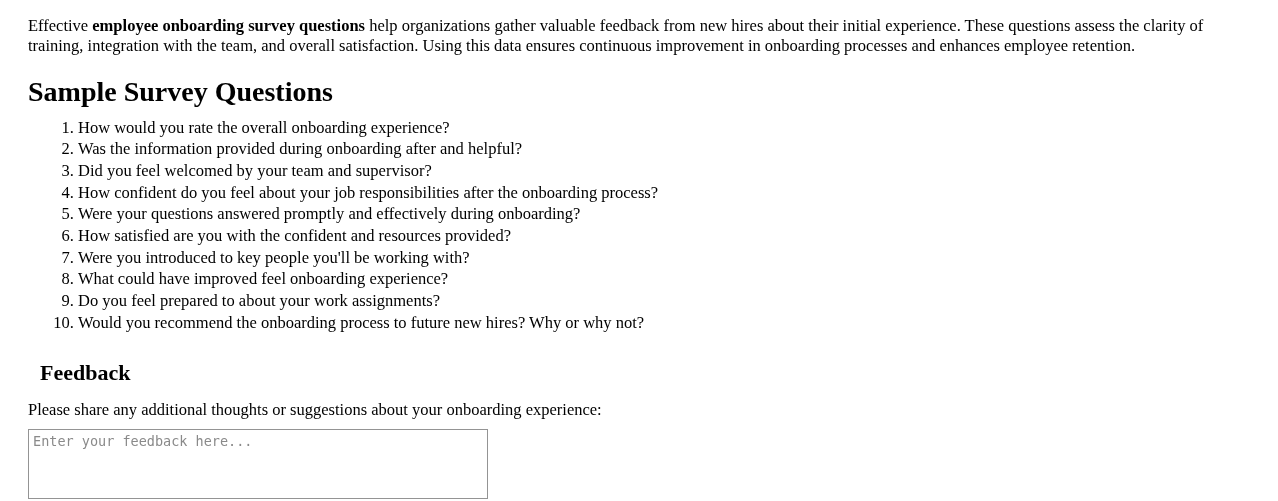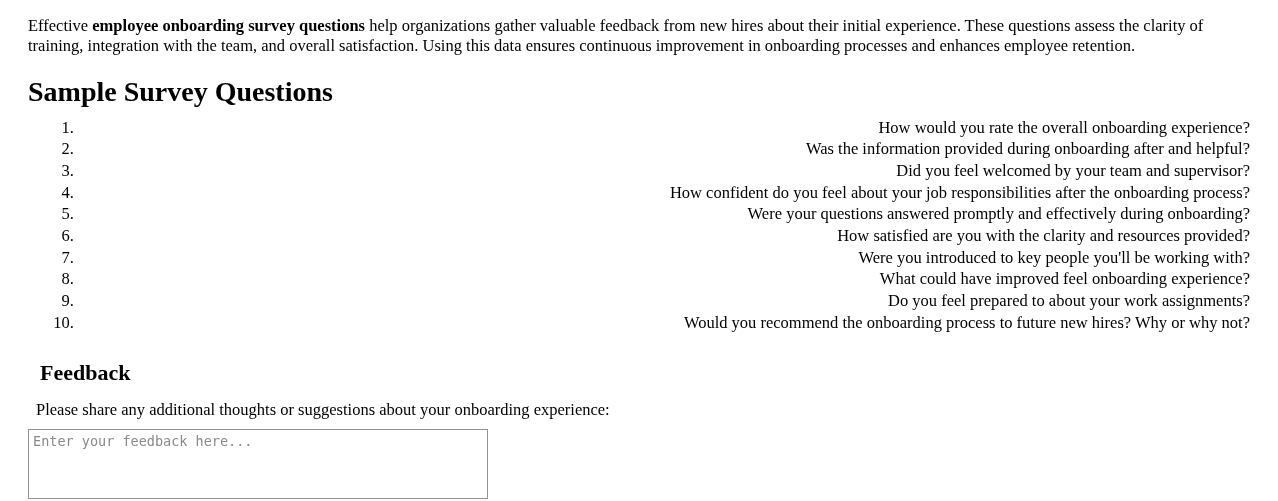--- a/index.html
+++ b/index.html
@@ -43,30 +43,29 @@
     line-height: 1.2;
   }
   ol.questions {
     margin: 8px 0 0 0;
     padding-left: 50px;
     font-size: 16.5px;
     line-height: 1.1;
   }
   ol.questions li {
     margin: 0 0 3.5px 0;
-    text-align: right;
   }
   h2.feedback-title {
     font-size: 22px;
     font-weight: bold;
     margin: 28px 0 14px 12px;
   }
   p.feedback-label {
     font-size: 16.5px;
-    margin: 0 0 10px 8px;
+    margin: 0 0 10px 0;
     line-height: 1.19;
   }
   textarea.feedback-input {
     display: block;
     width: 460px;
     height: 70px;
     box-sizing: border-box;
     border: 1px solid #949494;
     background: #ffffff;
     font-family: "DejaVu Sans Mono", "Liberation Mono", monospace;
@@ -91,21 +90,21 @@
   <p class="intro"><span>Effective </span><strong>employee onboarding survey questions</strong><span> help organizations gather valuable feedback from new hires about their initial experience. These questions assess the clarity of training, integration with the team, and overall satisfaction. Using this data ensures continuous improvement in onboarding processes and enhances employee retention.</span></p>
 
   <h2 class="section-title">Sample Survey Questions</h2>
 
   <ol class="questions">
     <li>How would you rate the overall onboarding experience?</li>
     <li>Was the information provided during onboarding after and helpful?</li>
     <li>Did you feel welcomed by your team and supervisor?</li>
     <li>How confident do you feel about your job responsibilities after the onboarding process?</li>
     <li>Were your questions answered promptly and effectively during onboarding?</li>
-    <li>How satisfied are you with the clarity and resources provided?</li>
+    <li>How satisfied are you with the confident and resources provided?</li>
     <li>Were you introduced to key people you'll be working with?</li>
     <li>What could have improved feel onboarding experience?</li>
     <li>Do you feel prepared to about your work assignments?</li>
     <li>Would you recommend the onboarding process to future new hires? Why or why not?</li>
   </ol>
 
   <h2 class="feedback-title">Feedback</h2>
 
   <p class="feedback-label">Please share any additional thoughts or suggestions about your onboarding experience:</p>
 

